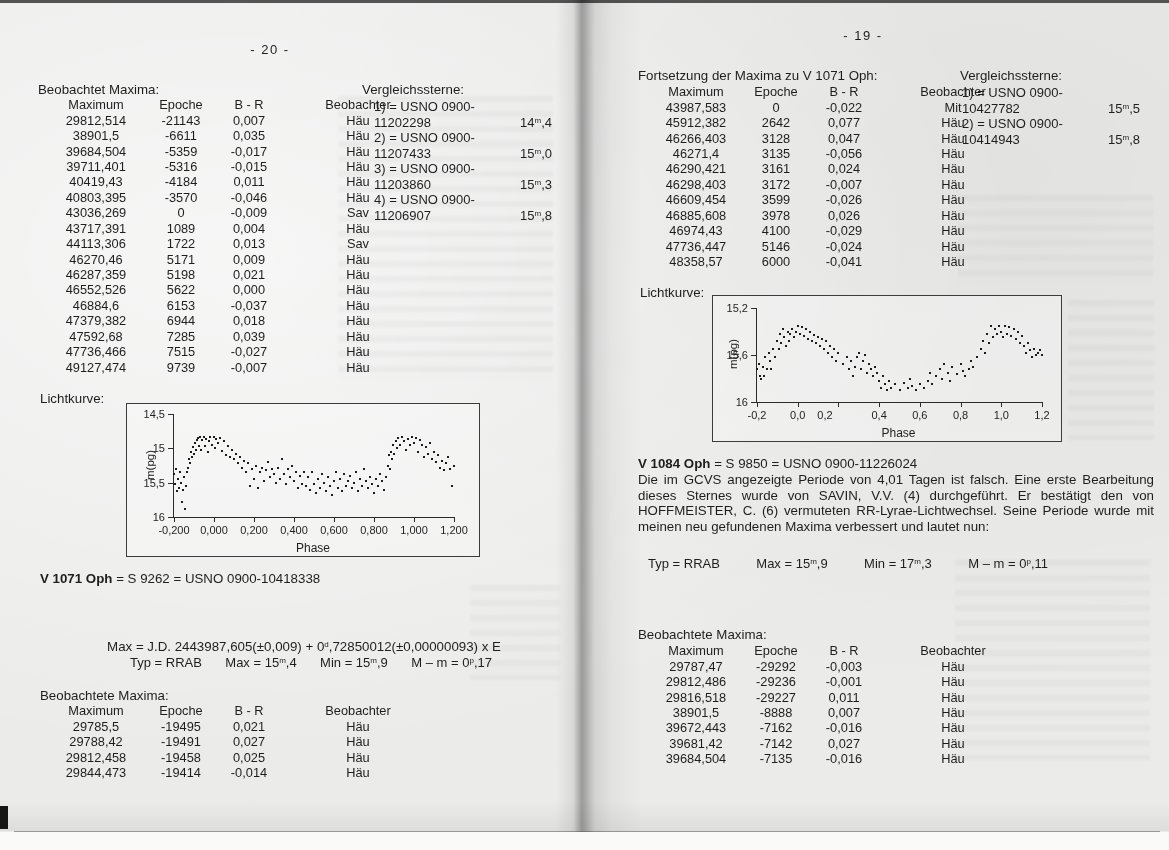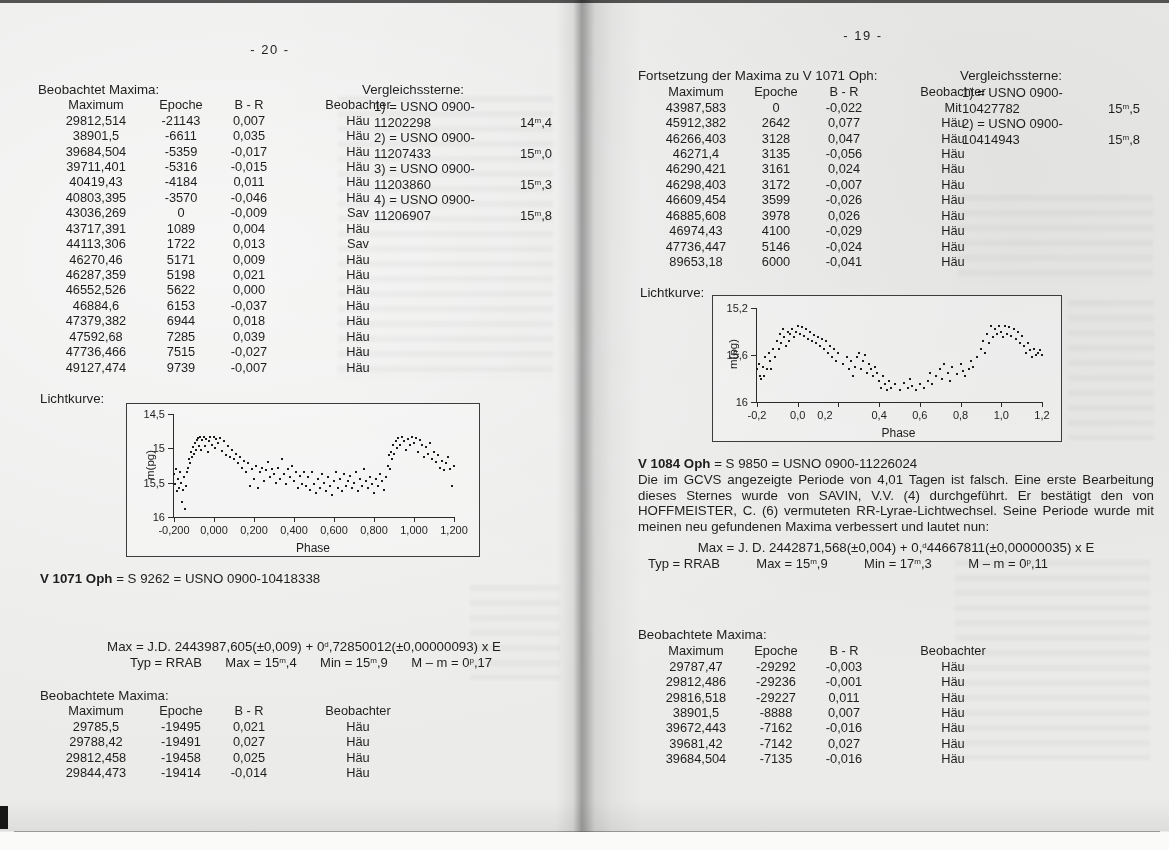--- a/index.html
+++ b/index.html
@@ -513,21 +513,21 @@
         <div class="td" style="width: 78px;">-0,029</div>
         <div class="td" style="width: 140px;">Häu</div>
       </div>
       <div class="tr">
         <div class="td" style="width: 102px;">47736,447</div>
         <div class="td" style="width: 58px;">5146</div>
         <div class="td" style="width: 78px;">-0,024</div>
         <div class="td" style="width: 140px;">Häu</div>
       </div>
       <div class="tr">
-        <div class="td" style="width: 102px;">89653,18</div>
+        <div class="td" style="width: 102px;">48358,57</div>
         <div class="td" style="width: 58px;">6000</div>
         <div class="td" style="width: 78px;">-0,041</div>
         <div class="td" style="width: 140px;">Häu</div>
       </div>
     </div>
 
   <div class="abs title" style="left:960px;top:68px;">Vergleichssterne:</div>
   <div class="complist" style="left:962px;top:85px;width:178px;">
       <div>
         <div class="cl1">1) = USNO 0900-</div>
@@ -699,21 +699,20 @@
         <div class="dot" style="left: 279.929px; top: 43.65px;"></div>
         <div class="dot" style="left: 281.964px; top: 41.3px;"></div>
         <div class="dot" style="left: 284px; top: 46px;"></div>
       </div>
       <div class="ylab" style="left: 5px; top: 52px;">m(pg)</div>
       <div class="xlab" style="left: 185.5px; top: 130px;">Phase</div>
     </div>
 
   <div class="abs txt" style="left:638px;top:456px;"><span class="bold">V 1084 Oph</span><span> = S 9850 = USNO 0900-11226024</span></div>
   <div class="abs txt just" style="left:638px;top:472px;width:516px;">Die im GCVS angezeigte Periode von 4,01 Tagen ist falsch. Eine erste Bearbeitung dieses Sternes wurde von SAVIN, V.V. (4) durchgeführt. Er bestätigt den von HOFFMEISTER, C. (6) vermuteten RR-Lyrae-Lichtwechsel. Seine Periode wurde mit meinen neu gefundenen Maxima verbessert und lautet nun:</div>
-  <div class="abs txt center" style="left:638px;top:540px;width:516px;">Max = J. D. 2442871,568(±0,004) + 0,<sup>d</sup>44667811(±0,00000035) x E</div>
   <div class="flexline" style="left:648px;top:556px;width:400px;">
     <span>Typ = RRAB</span>
     <span>Max = 15<sup>m</sup>,9</span>
     <span>Min = 17<sup>m</sup>,3</span>
     <span>M – m = 0<sup>p</sup>,11</span>
   </div>
 
   <div class="abs title" style="left:638px;top:627px;">Beobachtete Maxima:</div>
   <div class="tbl" style="left:645px;top:643px;">
       <div class="tr">

